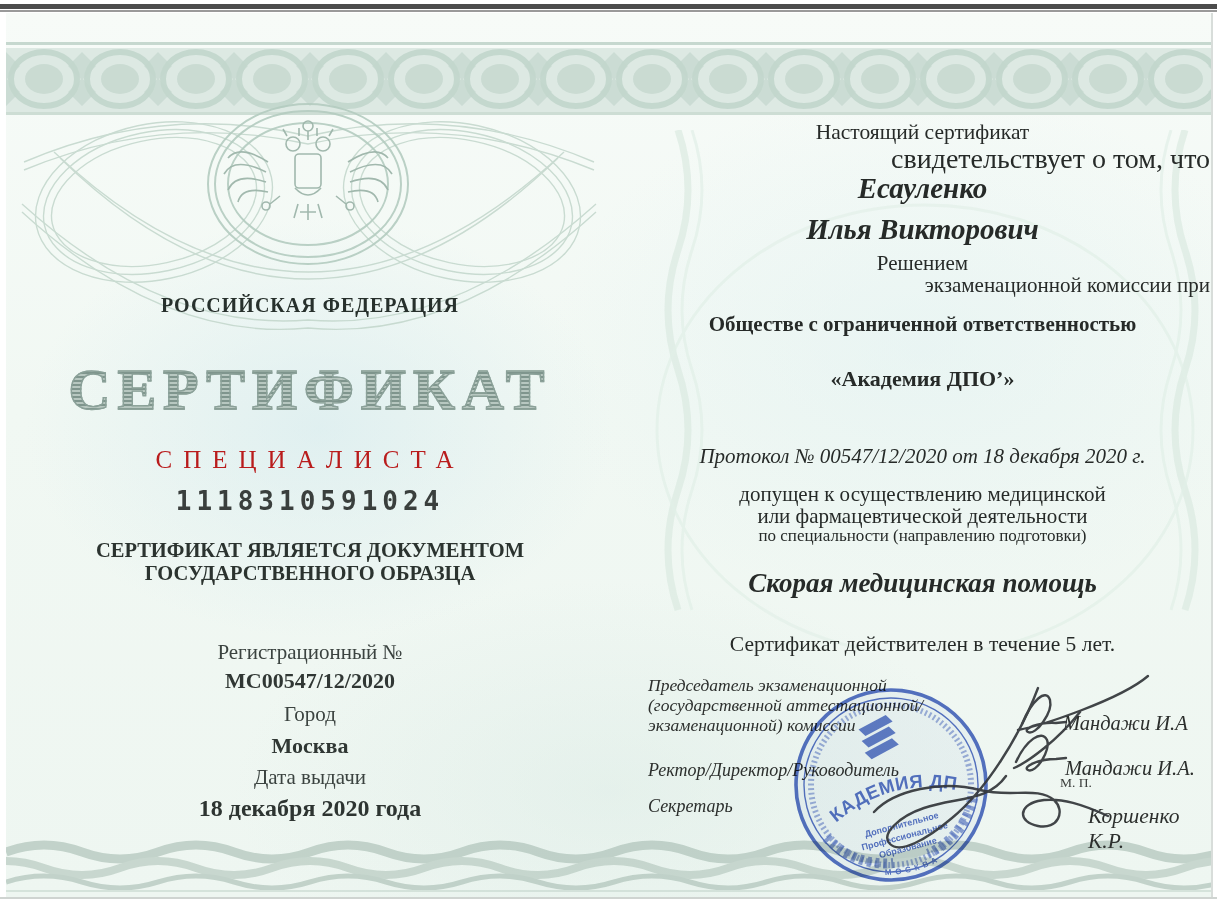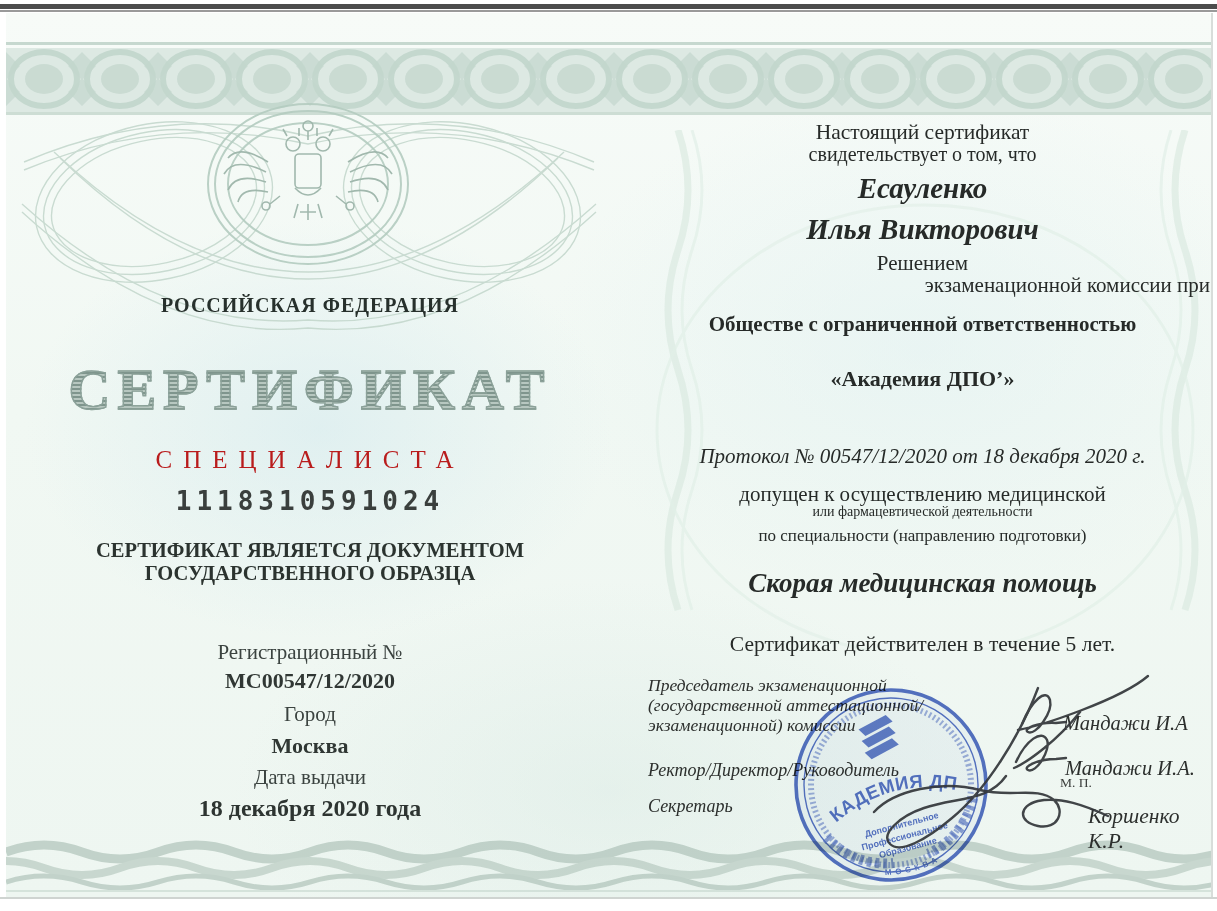--- a/index.html
+++ b/index.html
@@ -42,30 +42,30 @@
   #reg-label{top:640px;font-size:21px;color:#3b4340;}
   #reg-number{top:668px;font-size:22px;font-weight:bold;color:#303734;}
   #city-label{top:702px;font-size:21px;color:#3b4340;}
   #city-value{top:733px;font-size:22px;font-weight:bold;color:#303734;}
   #date-label{top:765px;font-size:21px;color:#3b4340;}
   #date-value{top:795px;font-size:24px;font-weight:bold;color:#2d3431;}
 
   
   .rcol{left:635px;width:575px;text-align:center;color:#262a28;}
   #intro1{top:120px;font-size:21.5px;}
-  #intro2{top:143px;font-size:20px;}
+  #intro2{top:143px;font-size:28px;text-align:right;}
   #last-name{top:172px;font-size:29px;font-weight:bold;font-style:italic;}
   #first-middle{top:213px;font-size:29px;font-weight:bold;font-style:italic;}
   #decision1{top:251px;font-size:21px;}
   #decision2{top:273px;font-size:21px;text-align:right;}
   #org-type{top:312px;font-size:21px;font-weight:bold;}
   #org-name{top:366px;font-size:22px;font-weight:bold;}
   #protocol{top:444px;font-size:21px;font-style:italic;}
   #admission1{top:482px;font-size:21px;}
-  #admission2{top:504px;font-size:14px;}
+  #admission2{top:504px;font-size:21px;}
   #admission3{top:526px;font-size:17px;}
   #specialty{top:568px;font-size:27px;font-weight:bold;font-style:italic;}
   #validity{top:632px;font-size:21.5px;}
 
   .sig-role{left:648px;width:420px;text-align:left;font-style:italic;font-size:17.5px;color:#2c2f2d;}
   #role1-l1{top:675px;} #role1-l2{top:695px;} #role1-l3{top:715px;}
   #role2-l1{top:760px;font-size:18px;}
   #role3-l1{top:796px;font-size:18px;}
   .sig-name{font-style:italic;font-size:20.5px;color:#2c2f2d;text-align:left;}
   #sig-name1{left:1063px;top:712px;}

